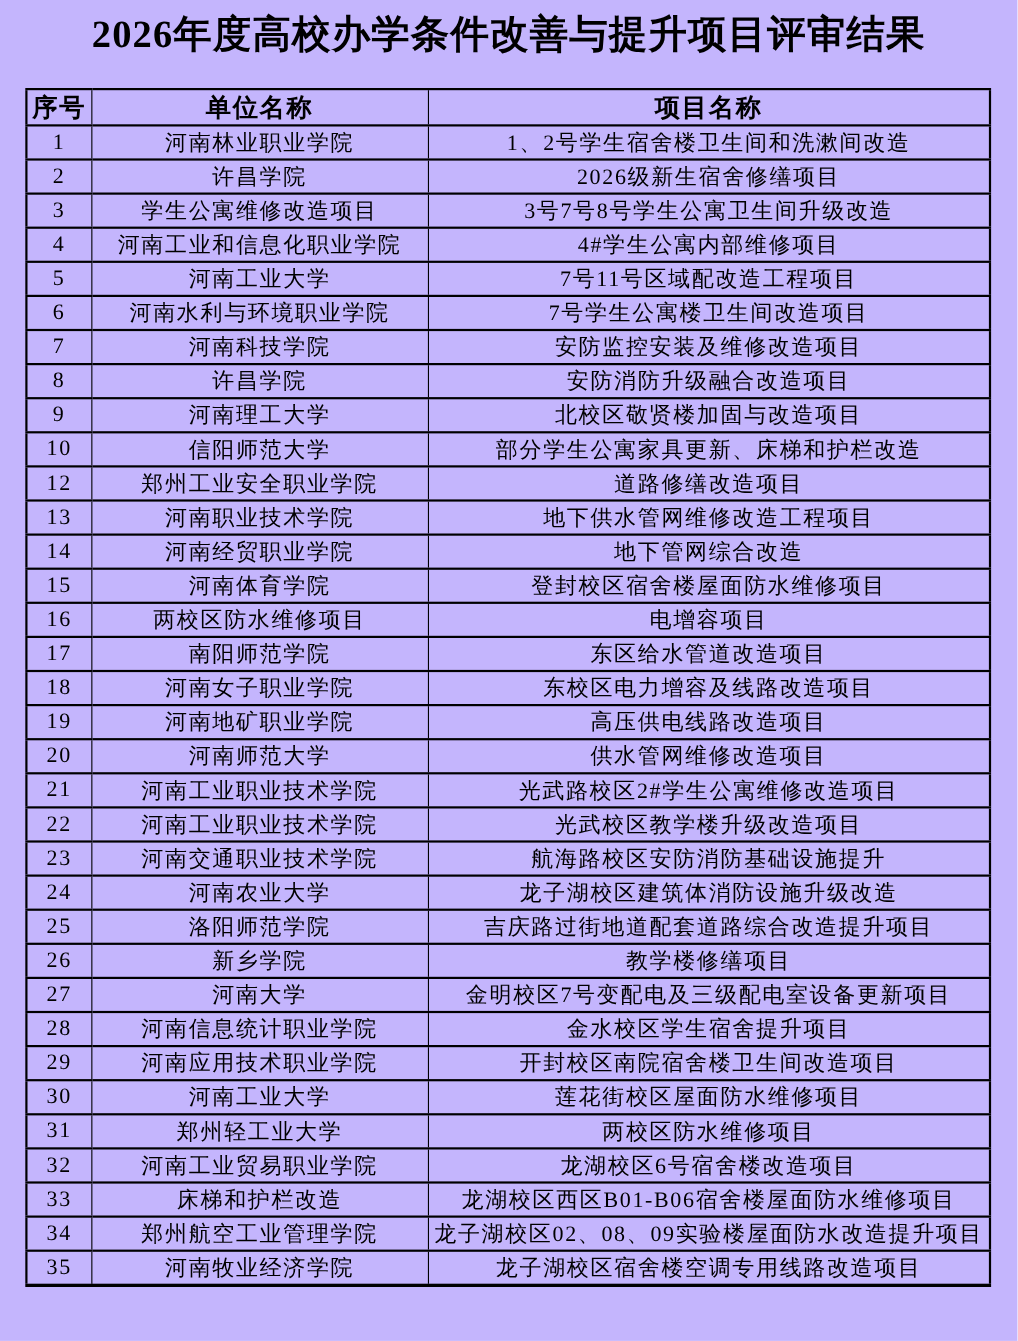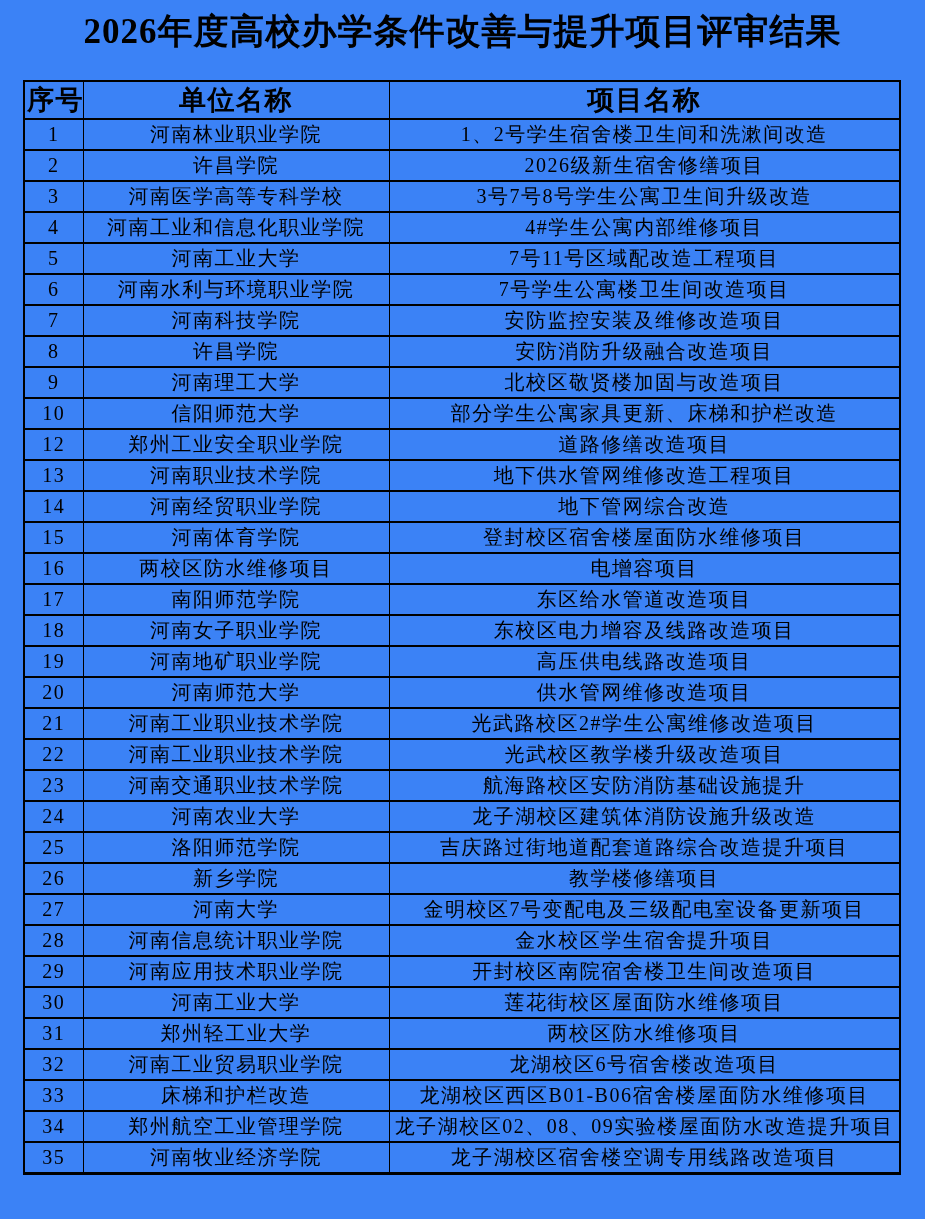--- a/index.html
+++ b/index.html
@@ -6,21 +6,21 @@
     margin: 0;
     padding: 0;
     background: #ffffff;
     color: #000000;
     font-family: "Liberation Serif", "DejaVu Serif", serif;
   }
   .page {
     position: relative;
     width: 925px;
     height: 1219px;
-    background: #3b82f6;
+    background: #c4b5fd;
     overflow: hidden;
   }
   .doc-title {
     margin: 0;
     padding-top: 10px;
     height: 58px;
     text-align: center;
     font-size: 35px;
     font-weight: bold;
     letter-spacing: 1px;
@@ -50,21 +50,21 @@
     height: 29px;
     overflow: hidden;
     white-space: nowrap;
   }
   table.results {
     border: 2px solid #000;
     border-bottom-width: 3px;
   }
   table.results th {
     font-weight: bold;
-    font-size: 27px;
+    font-size: 23px;
     height: 27px;
   }
 </style>
 </head>
 <body>
 
 <div class="page">
 
   <h1 class="doc-title">2026年度高校办学条件改善与提升项目评审结果</h1>
 
@@ -88,21 +88,21 @@
           <td>河南林业职业学院</td>
           <td>1、2号学生宿舍楼卫生间和洗漱间改造</td>
         </tr>
         <tr>
           <td>2</td>
           <td>许昌学院</td>
           <td>2026级新生宿舍修缮项目</td>
         </tr>
         <tr>
           <td>3</td>
-          <td>河南医学高等专科学校</td>
+          <td>学生公寓维修改造项目</td>
           <td>3号7号8号学生公寓卫生间升级改造</td>
         </tr>
         <tr>
           <td>4</td>
           <td>河南工业和信息化职业学院</td>
           <td>4#学生公寓内部维修项目</td>
         </tr>
         <tr>
           <td>5</td>
           <td>河南工业大学</td>

